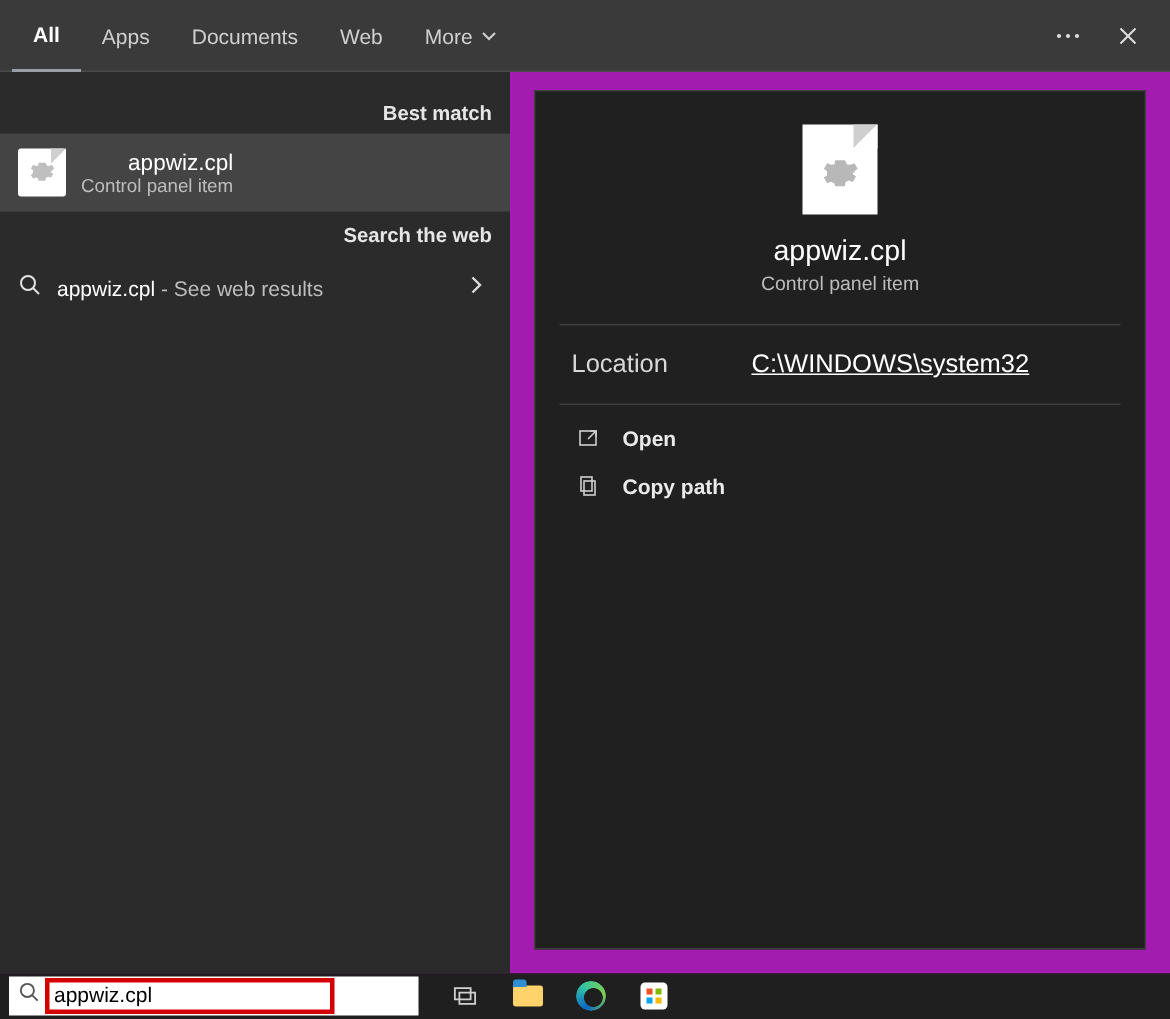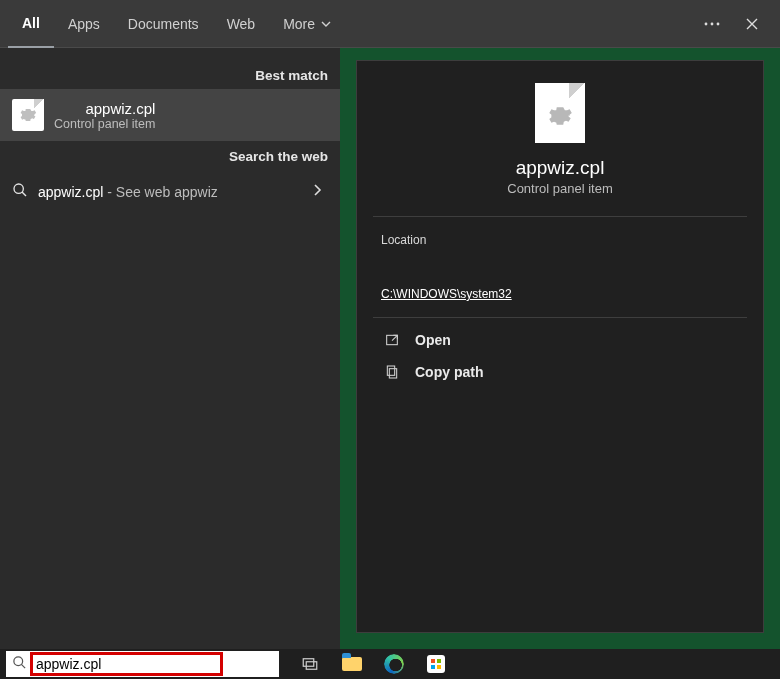--- a/index.html
+++ b/index.html
@@ -1,20 +1,20 @@
 <!DOCTYPE html>
 <html><head>
 <meta charset="utf-8">
 <style>
   * { margin: 0; padding: 0; box-sizing: border-box; font-family: "Segoe UI", Arial, sans-serif; }
   html, body { width: 780px; height: 679px; background: #1f1f1f; overflow: hidden; }
 
   .search-panel {
     position: absolute; left: 0; top: 0; width: 780px; height: 649px;
-    background: #14532d; color: #fff; display: flex; flex-direction: column;
+    background: #a21caf; color: #fff; display: flex; flex-direction: column;
   }
 
   
   .tabs {
     height: 48px; display: flex; align-items: center; gap: 0;
     padding: 0 8px; background: #3a3a3a; color: #d0d0d0; font-size: 14px;
     border-bottom: 1px solid #4a4a4a; position: relative;
   }
   .tab {
     padding: 0 14px; height: 100%; display: flex; align-items: center;
@@ -77,21 +77,21 @@
     background: linear-gradient(135deg,#cfcfcf 0 50%,#fff 50% 100%);
   }
   .preview .big-thumb .gear{
     position:absolute; left:50%; top:58%; transform:translate(-50%,-50%);
     color:#b8b8b8;
   }
   .preview-title { text-align:center; font-size:19px; color:#fff; margin-bottom:2px; }
   .preview-sub   { text-align:center; font-size:13px; color:#bcbcbc; margin-bottom:20px; }
   .sep { border:none; border-top:1px solid #3e3e3e; margin:0 -4px; }
 
-  .kv { display:flex; gap:40px; padding: 16px 4px; font-size:12px;flex-direction:column; }
+  .kv { display:flex; gap:40px; padding: 16px 4px; font-size:17px; }
   .kv .k { color:#d8d8d8; width: 80px; }
   .kv .v { color:#fff; text-decoration: underline; cursor:pointer; }
 
   .actions { padding: 6px 2px; font-weight: bold; }
   .action {
     display:flex; align-items:center; gap:14px; padding: 8px 4px;
     font-size:14px; color:#eaeaea; cursor:pointer;
   }
   .action .ico { width:18px; color:#cfcfcf; display:flex; justify-content:center; }
 
@@ -190,21 +190,21 @@
       <div class="section-label">Search the web</div>
 
       <div class="web-row">
         <span>
           <svg width="16" height="16" viewBox="0 0 24 24" fill="none" stroke="currentColor" stroke-width="2">
               <circle cx="10" cy="10" r="7"></circle>
               <line x1="21" y1="21" x2="15" y2="15"></line>
             </svg>
         </span>
         <span>
-          <span class="label-main">appwiz.cpl</span><span class="label-tail"> - See web appwiz</span>
+          <span class="label-main">appwiz.cpl</span><span class="label-tail"> - See web results</span>
         </span>
         <span class="arrow">
           <svg width="10" height="14" viewBox="0 0 10 14">
               <path d="M3 2l5 5-5 5" fill="none" stroke="currentColor" stroke-width="1.6"></path>
             </svg>
         </span>
       </div>
     </div>
 
     <div class="right">

